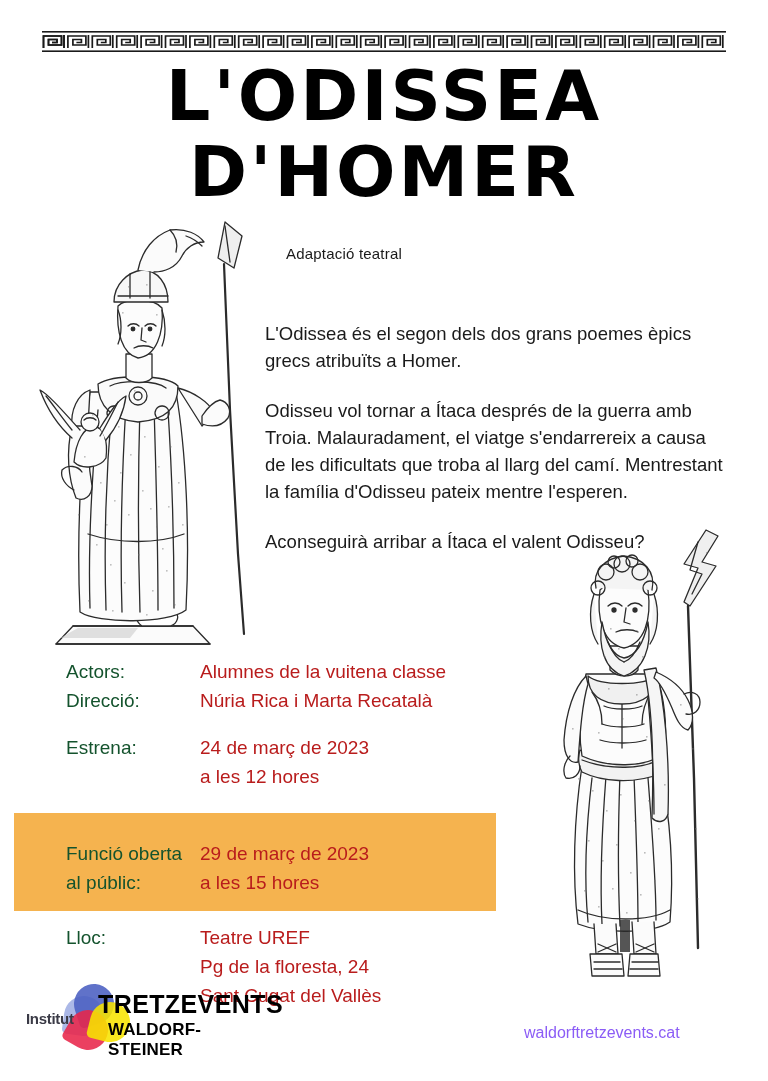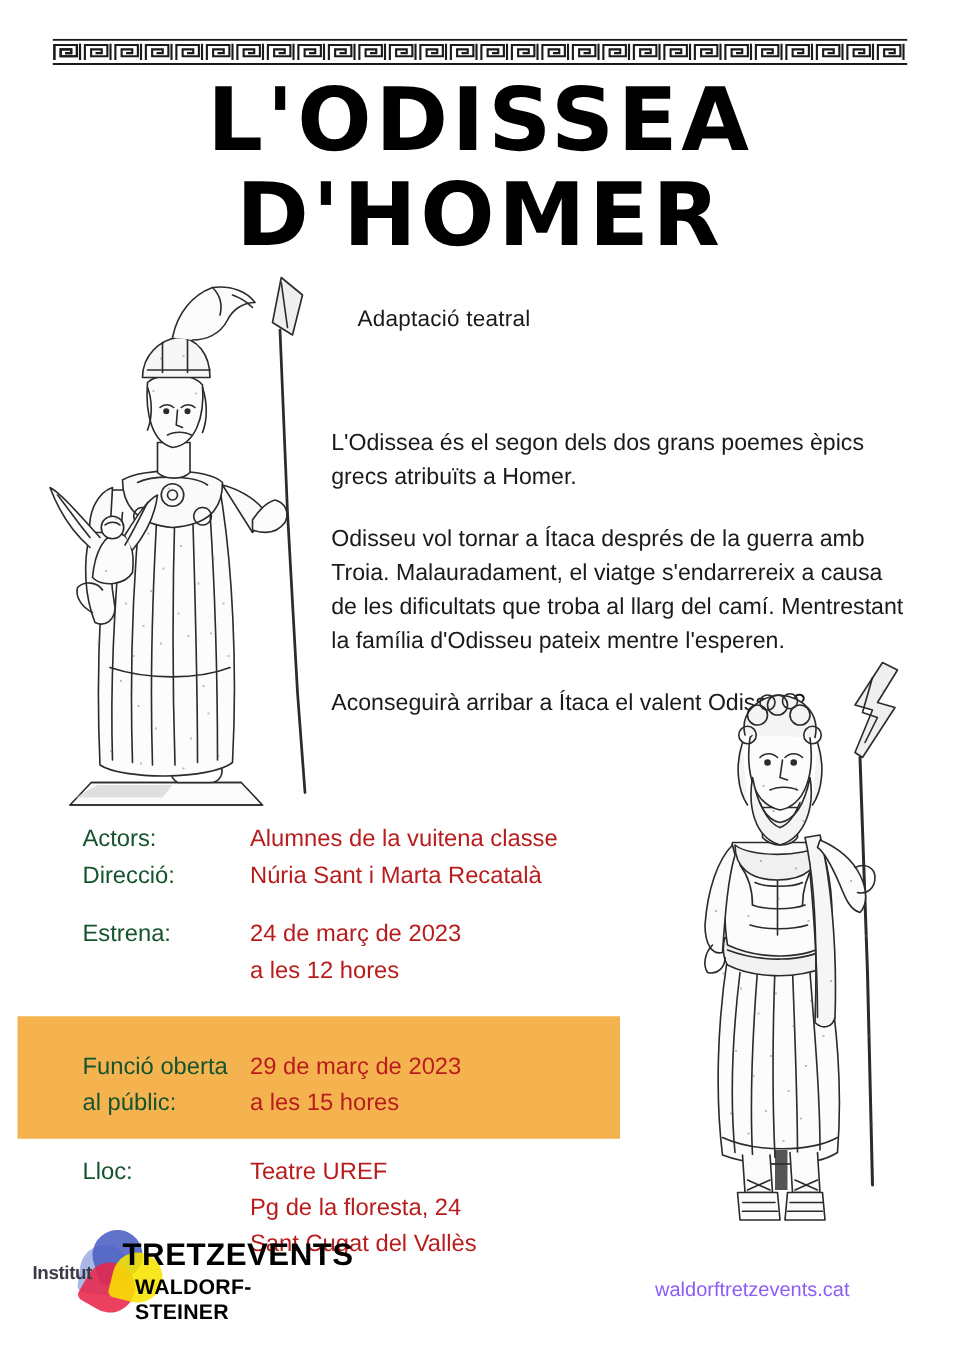--- a/index.html
+++ b/index.html
@@ -47,31 +47,31 @@
     letter-spacing: 3px;
     color: #000000;
     white-space: nowrap;
   }
 
   
   .subtitle {
     position: absolute;
     left: 286px;
     top: 245px;
-    font-size: 18px;
+    font-size: 15px;
     font-weight: 400;
     color: #1a1a1a;
     letter-spacing: 0.2px;
   }
 
   
   .body-text {
     position: absolute;
     left: 265px;
-    top: 340px;
+    top: 320px;
     width: 460px;
   }
   .body-par {
     font-size: 18.5px;
     line-height: 27px;
     color: #1a1a1a;
     margin-bottom: 23px;
   }
   .body-par:last-child { margin-bottom: 0; }
 
@@ -261,21 +261,21 @@
     <div class="info-row">
       <div class="info-label">Actors:</div>
       <div class="info-value">
         <div>Alumnes de la vuitena classe</div>
       </div>
     </div>
 
     <div class="info-row">
       <div class="info-label">Direcció:</div>
       <div class="info-value">
-        <div>Núria Sant i Marta Recatalà</div>
+        <div>Núria Rica i Marta Recatalà</div>
       </div>
     </div>
 
     <div class="info-row gap-before">
       <div class="info-label">Estrena:</div>
       <div class="info-value">
         <div>24 de març de 2023</div>
         <div>a les 12 hores</div>
       </div>
     </div>

